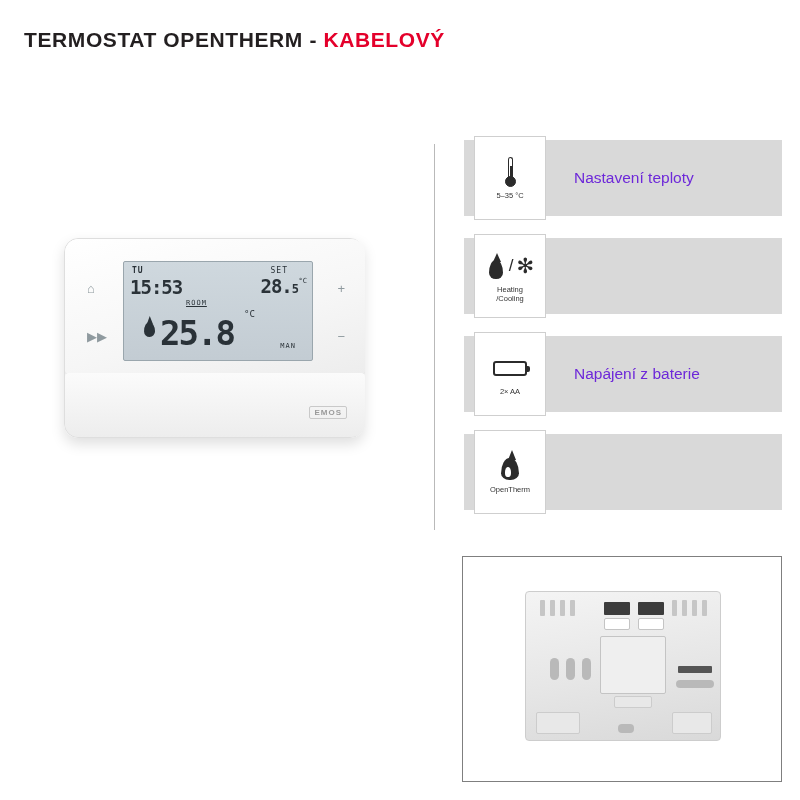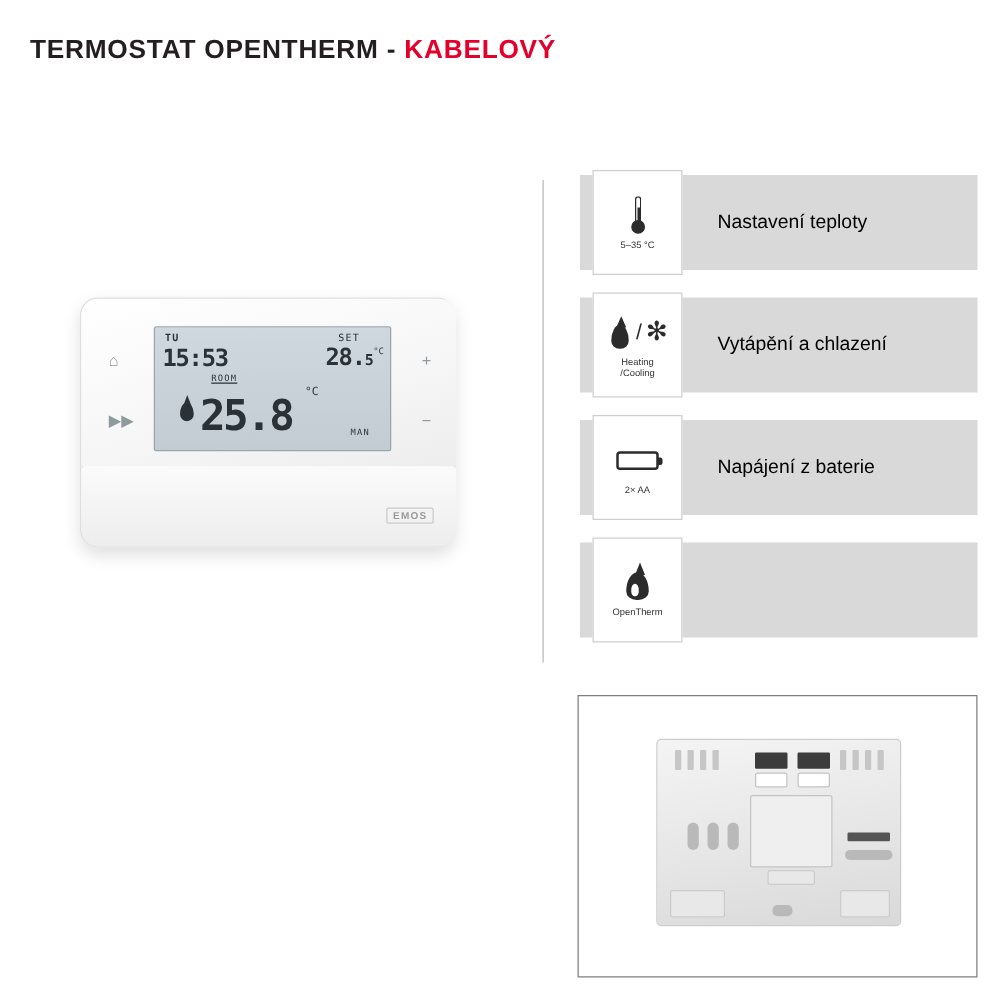--- a/index.html
+++ b/index.html
@@ -75,21 +75,21 @@
     color: #2a3238;
     font-family: "DejaVu Sans Mono", monospace;
   }
   .lcd .seg { position: absolute; line-height: 1; }
   .lcd-day   { left: 8px;  top: 5px;  font-size: 8px; font-weight: bold; letter-spacing: 1px; }
   .lcd-time  { left: 6px;  top: 16px; font-size: 19px; font-weight: bold; letter-spacing: -1px; }
   .lcd-set   { right: 24px; top: 5px; font-size: 8px; letter-spacing: 1px; }
   .lcd-setval{ right: 14px; top: 15px; font-size: 19px; font-weight: bold; letter-spacing: -1px; }
   .lcd-setval .small { font-size: 12px; }
   .lcd-setunit { right: 5px; top: 16px; font-size: 7px; }
-  .lcd-room  { left: 45px; top: 38px; font-size: 7px; letter-spacing: 1px; text-decoration: underline; }
+  .lcd-room  { left: 62px; top: 38px; font-size: 7px; letter-spacing: 1px; text-decoration: underline; }
   .lcd-unit  { left: 120px; top: 48px; font-size: 9px; }
   .lcd-main  { left: 36px; top: 54px; font-size: 34px; font-weight: bold; letter-spacing: -2px; }
   .lcd-man   { right: 16px; bottom: 10px; font-size: 7px; letter-spacing: 1px; }
   .lcd-flame {
     position: absolute; left: 20px; top: 60px;
     width: 11px; height: 15px;
     background: #2a3238;
     border-radius: 50% 50% 50% 50% / 62% 62% 38% 38%;
     transform: rotate(-1deg);
   }
@@ -150,21 +150,21 @@
   .feature-icon .cap {
     font-size: 7.5px;
     color: #333;
     text-align: center;
     line-height: 1.15;
     font-family: "Liberation Sans", sans-serif;
   }
   .feature-label {
     margin-left: 110px;
     font-size: 15.5px;
-    color: #000000;
+    color: #6d28d9;
     line-height: 1.3;
   }
   
   .ico-thermo {
     position: relative; width: 13px; height: 30px;
   }
   .ico-thermo .tube {
     position:absolute; left:4px; top:0; width:5px; height:22px;
     border:1.5px solid #2b2b2b; border-bottom:none; border-radius:3px 3px 0 0;
   }
@@ -341,21 +341,20 @@
             <div class="f1"></div>
               <div class="f3"></div>
           </div>
           <span class="ico-slash">/</span>
           <span class="ico-snow">✻</span>
         </div>
         <div class="cap">
           <span>Heating</span><br><span>/Cooling</span>
         </div>
       </div>
-      <div class="feature-label">Vytápění a chlazení</div>
     </div>
 
     <div class="feature-row">
       <div class="feature-icon">
         <div class="glyph-row">
           <div class="ico-batt"></div>
         </div>
         <div class="cap">2× AA</div>
       </div>
       <div class="feature-label">Napájení z baterie</div>

